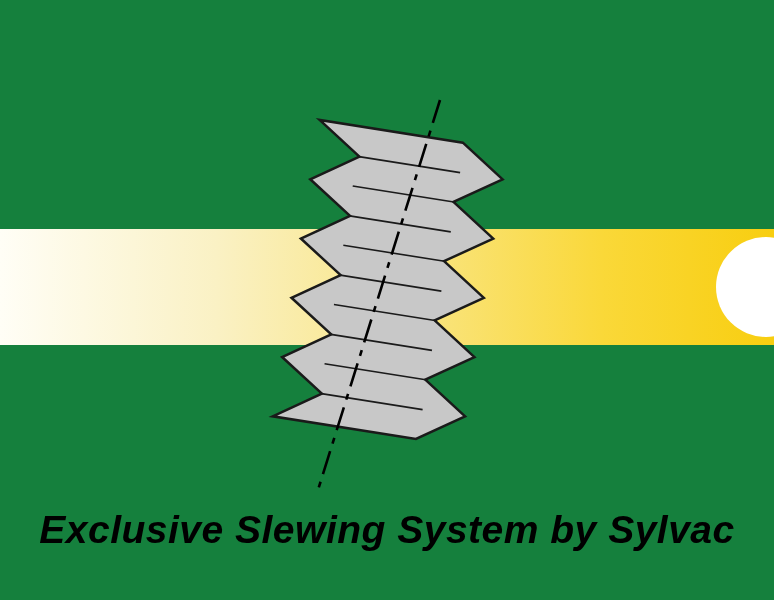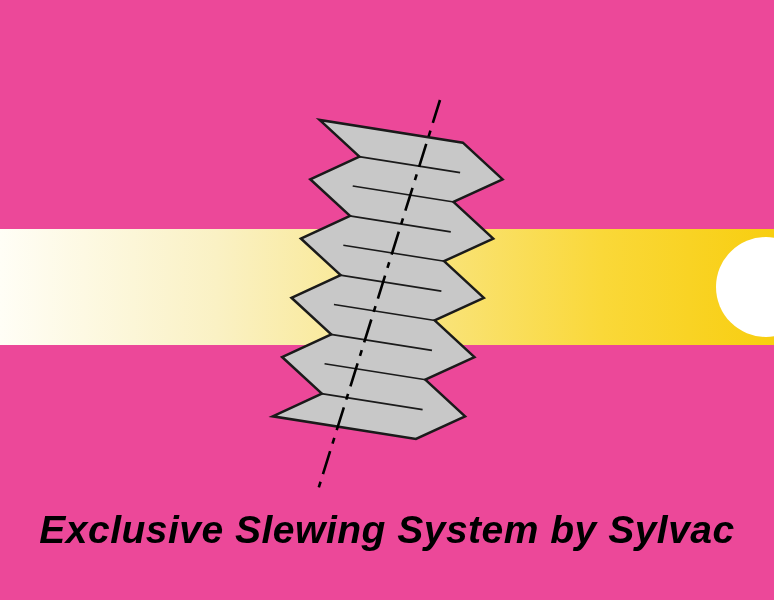--- a/index.html
+++ b/index.html
@@ -1,19 +1,19 @@
 <!DOCTYPE html>
 <html><head>
 <meta charset="utf-8">
 <style>
   html,body{margin:0;padding:0;background:#ffffff;}
   .figure{
     position:relative;
     width:774px;height:600px;
-    background:#ec4899;
+    background:#15803d;
     overflow:hidden;
     font-family:"Liberation Sans", sans-serif;
   }
   .graphic{
     position:absolute;
     top:0;left:0;
   }
   .caption{
     position:absolute;
     left:0;right:0;

